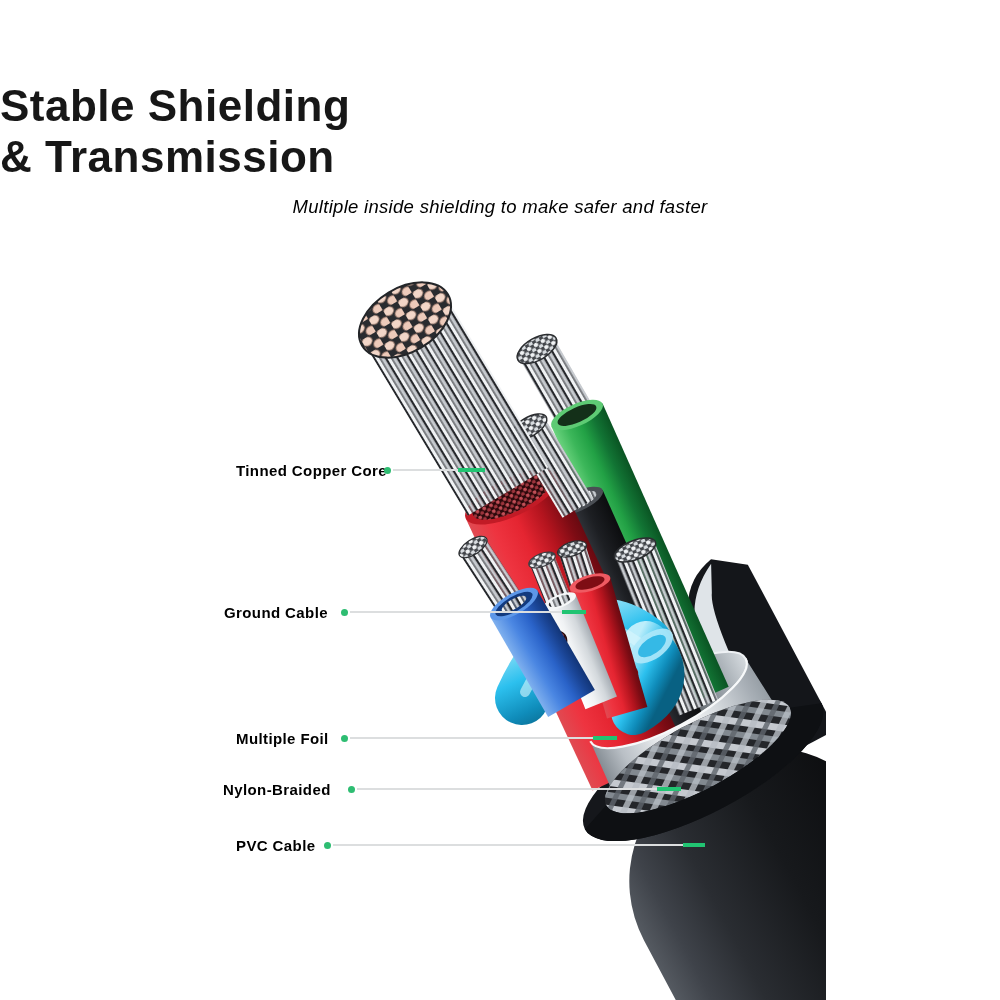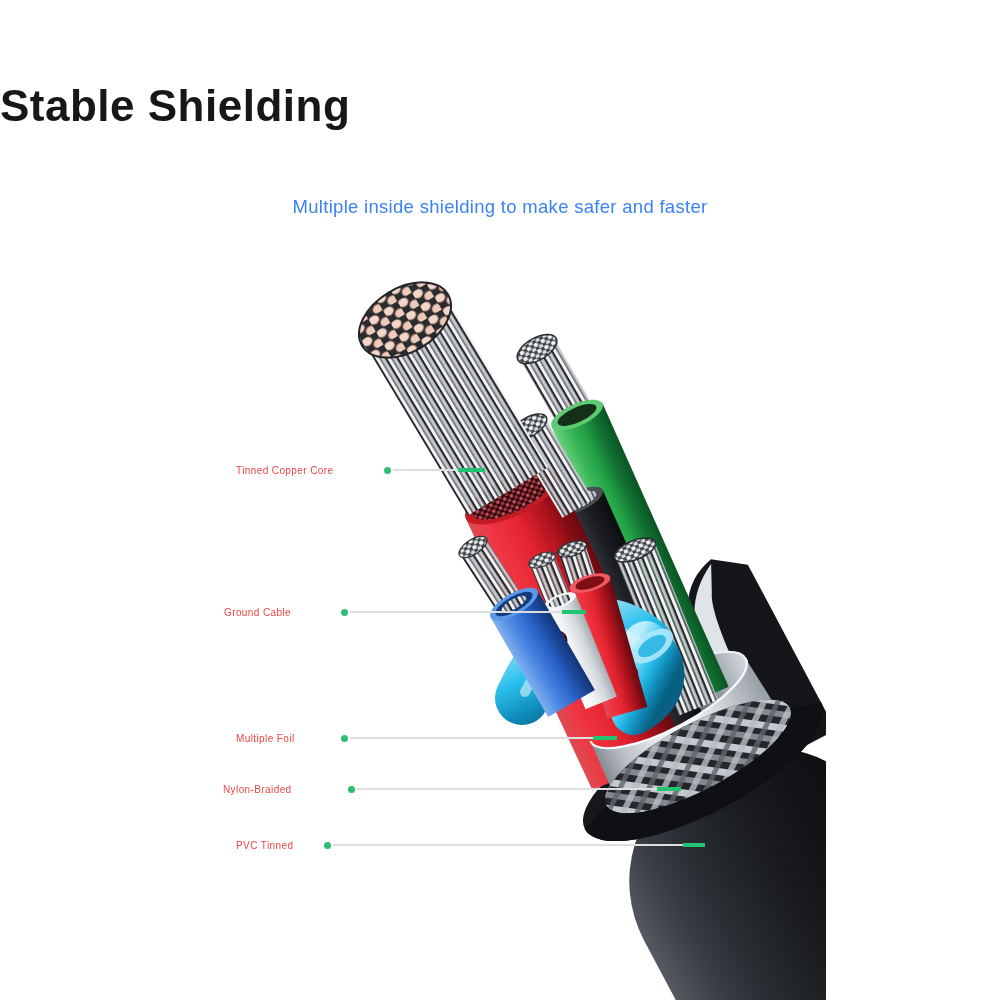--- a/index.html
+++ b/index.html
@@ -23,36 +23,38 @@
     color: #171717;
     letter-spacing: 0.5px;
   }
   .subtitle {
     position: absolute;
     top: 196px;
     left: 0;
     width: 100%;
     text-align: center;
     font-size: 18.5px;
-    color: #3b82f6;
+    color: #000000;
     letter-spacing: 0.3px;
+    font-style: italic;
   }
   .illustration {
     position: absolute;
     left: 0;
     top: 0;
   }
   .lrow { position: absolute; left: 0; width: 1000px; height: 0; }
   .ltext {
     position: absolute;
     transform: translateY(-50%);
-    font-size: 10px;
+    font-size: 15px;
     letter-spacing: 0.4px;
-    color: #ef4444;
+    color: #000000;
     white-space: nowrap;
+    font-weight: bold;
   }
   .ldot {
     position: absolute;
     top: -3.5px;
     width: 7px; height: 7px;
     border-radius: 50%;
     background: #2ebd72;
   }
   .lline {
     position: absolute;
@@ -67,20 +69,21 @@
     background: #21c472;
   }
 </style>
 </head>
 <body>
 
 <div class="stage">
 
   <div class="title">
     <div>Stable Shielding</div>
+    <div>&amp; Transmission</div>
   </div>
   <div class="subtitle">Multiple inside shielding to make safer and faster</div>
 
   <svg class="illustration" width="1000" height="1000" viewBox="0 0 1000 1000">
     <defs>
       <linearGradient id="gRed" x1="0" y1="0" x2="1" y2="0">
         <stop offset="0" stop-color="#e04a52"></stop>
           <stop offset="0.2" stop-color="#ee3440"></stop>
         <stop offset="0.45" stop-color="#e52531"></stop>
           <stop offset="0.7" stop-color="#b3141e"></stop>
@@ -313,19 +316,19 @@
   </div>
 
   <div class="lrow" style="top:789px">
     <span class="ltext" style="left:223px">Nylon-Braided</span>
     <span class="ldot" style="left:348px"></span>
     <span class="lline" style="left:357px;width:300px"></span>
     <span class="ltick" style="left:657px;width:24px"></span>
   </div>
 
   <div class="lrow" style="top:845px">
-    <span class="ltext" style="left:236px">PVC Tinned</span>
+    <span class="ltext" style="left:236px">PVC Cable</span>
     <span class="ldot" style="left:324px"></span>
     <span class="lline" style="left:333px;width:350px"></span>
     <span class="ltick" style="left:683px;width:22px"></span>
   </div>
 
 </div>
 
 </body></html>

